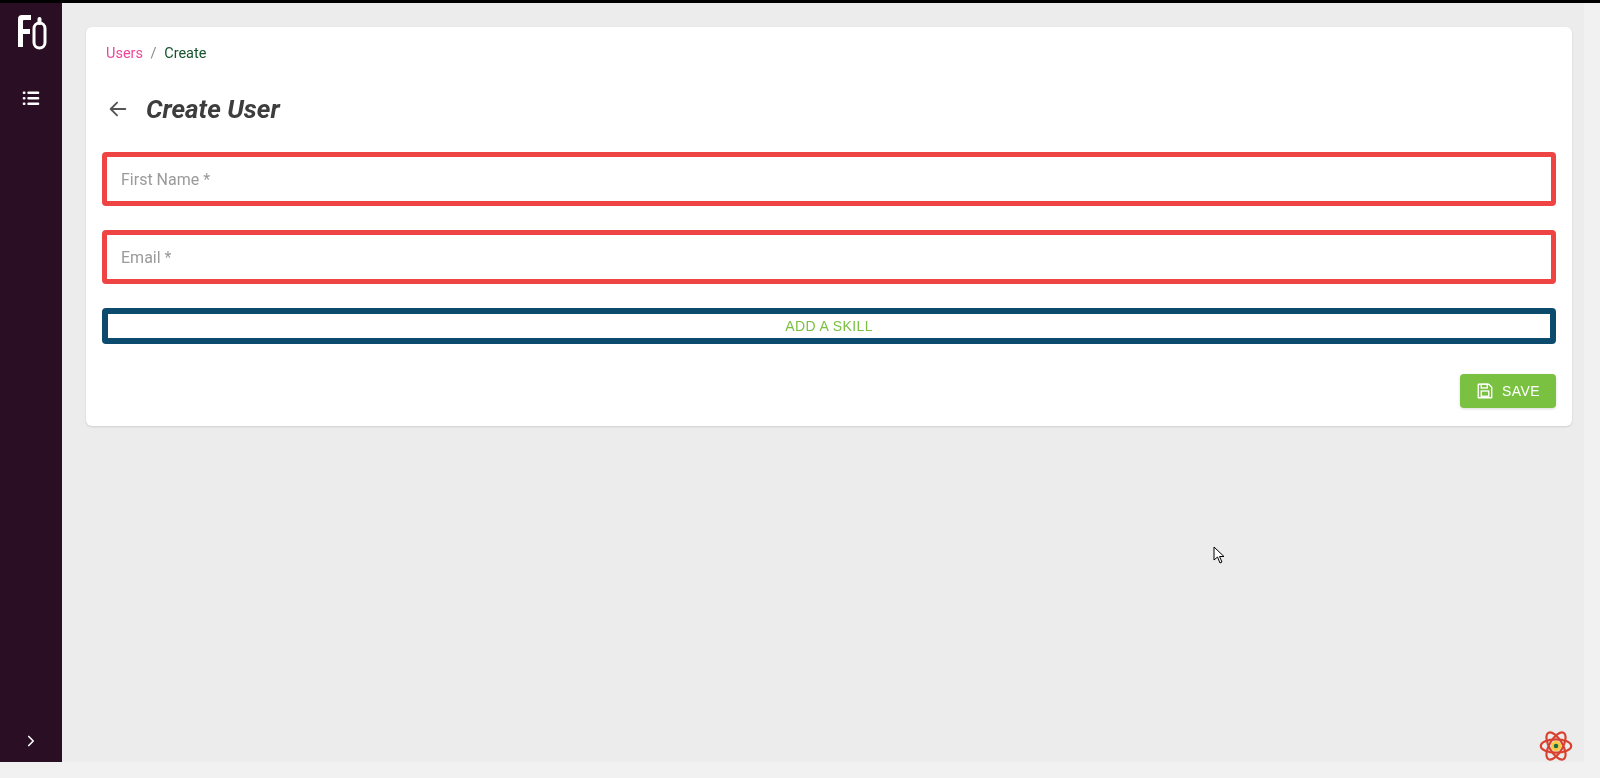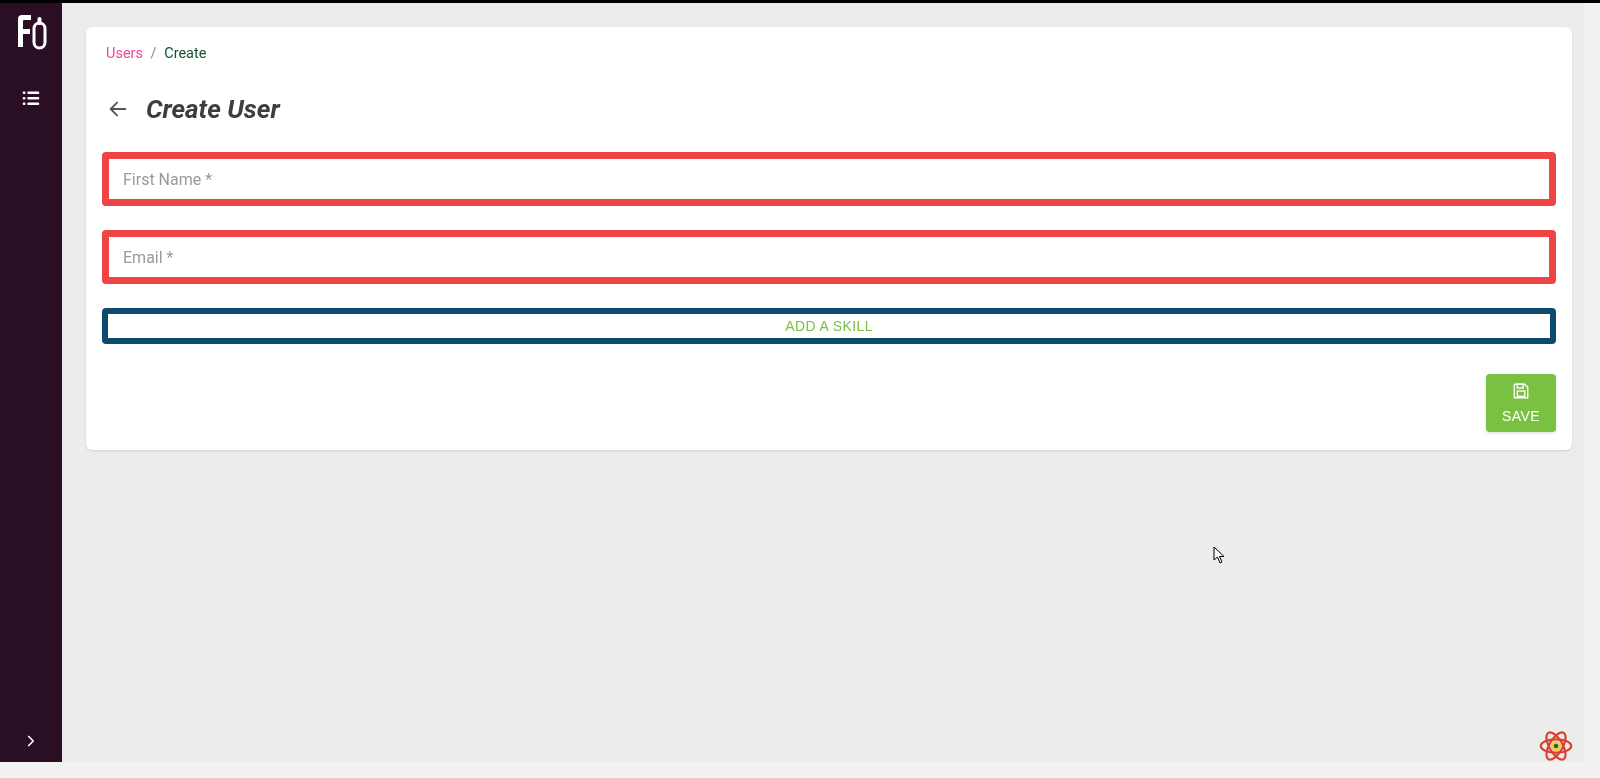--- a/index.html
+++ b/index.html
@@ -46,21 +46,21 @@
     font-style: italic;
   }
   .back-btn { width: 24px; height:24px; display:flex; align-items:center; justify-content:center; cursor:pointer; color:#555; }
   .back-btn svg { width:22px; height:22px; fill:#555; }
   .page-title { font-size: 26px; font-weight: 700; color:#3d3d3d; }
 
   .form-area { padding: 0 16px; }
 
   .field {
     position: relative;
-    border: 7px solid #ef4444; border-radius: 4px;
+    border: 5px solid #ef4444; border-radius: 4px;
     height: 54px; margin-bottom: 24px;
     display:flex; align-items:center; padding: 0 14px;
     background:#fff;
   }
   .field label { color:#9a9a9a; font-size:16px; pointer-events:none; position:absolute; left:14px; }
   .field input {
     width:100%; border:none; outline:none; font-size:16px; background:transparent; color:#333;
   }
 
   .add-skill-btn {
@@ -71,21 +71,20 @@
     margin-bottom: 30px;
   }
 
   .actions { display:flex; justify-content:flex-end; padding: 0 16px; }
   .save-btn {
     display:flex; align-items:center; gap:8px;
     background:#7ac142; color:#fff; border:none; border-radius:4px;
     padding: 8px 16px; font-size:14px; font-weight:500; letter-spacing:0.4px;
     cursor:pointer;
     box-shadow: 0 1px 3px rgba(0,0,0,0.15);
-    flex-direction: column;
   }
   .save-btn svg { width:18px; height:18px; fill:#fff; }
 
   .react-badge {
     position:absolute; right:24px; bottom:12px; width:40px; height:40px;
     display:flex; align-items:center; justify-content:center;
   }
   .react-badge svg { width:38px; height:38px; }
 
   .cursor {

